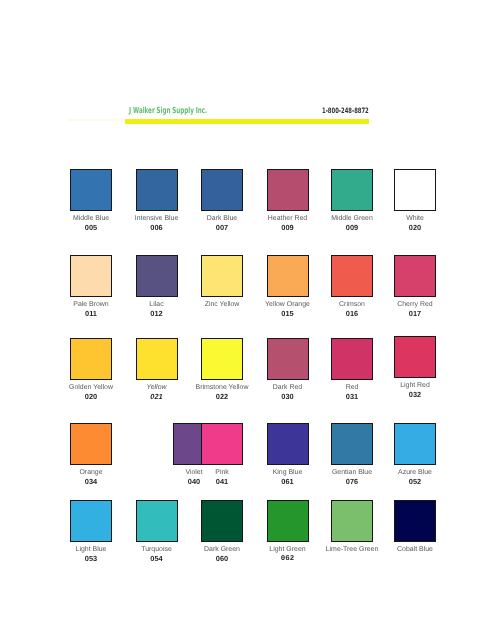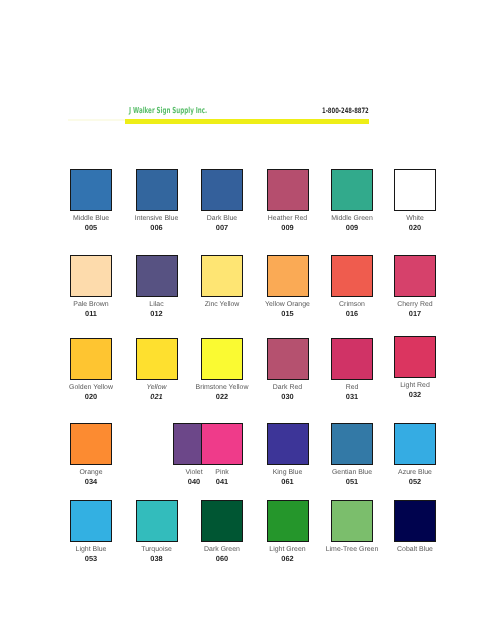--- a/index.html
+++ b/index.html
@@ -242,46 +242,46 @@
         <div class="no" style="color: rgb(31, 31, 31);">041</div>
       </div>
       <div class="cell" style="left: 266.5px; top: 423px;">
         <div class="sw" style="background: rgb(61, 53, 152); width: 42px; height: 42px; border-color: rgb(23, 23, 23);"></div>
         <div class="nm" style="color: rgb(89, 89, 89);">King Blue</div>
         <div class="no" style="color: rgb(31, 31, 31);">061</div>
       </div>
       <div class="cell" style="left: 331px; top: 423px;">
         <div class="sw" style="background: rgb(51, 121, 166); width: 42px; height: 42px; border-color: rgb(23, 23, 23);"></div>
         <div class="nm" style="color: rgb(89, 89, 89);">Gentian Blue</div>
-        <div class="no" style="color: rgb(31, 31, 31);">051</div>
+        <div class="no" style="color: rgb(31, 31, 31);">076</div>
       </div>
       <div class="cell" style="left: 394px; top: 423px;">
         <div class="sw" style="background: rgb(53, 172, 227); width: 42px; height: 42px; border-color: rgb(23, 23, 23);"></div>
         <div class="nm" style="color: rgb(89, 89, 89);">Azure Blue</div>
         <div class="no" style="color: rgb(31, 31, 31);">052</div>
       </div>
       <div class="cell" style="left: 70px; top: 499.5px;">
         <div class="sw" style="background: rgb(51, 176, 226); width: 42px; height: 42px; border-color: rgb(23, 23, 23);"></div>
         <div class="nm" style="color: rgb(89, 89, 89);">Light Blue</div>
         <div class="no" style="color: rgb(31, 31, 31);">053</div>
       </div>
       <div class="cell" style="left: 135.5px; top: 499.5px;">
         <div class="sw" style="background: rgb(51, 188, 188); width: 42px; height: 42px; border-color: rgb(23, 23, 23);"></div>
         <div class="nm" style="color: rgb(89, 89, 89);">Turquoise</div>
-        <div class="no" style="color: rgb(31, 31, 31);">038</div>
+        <div class="no" style="color: rgb(31, 31, 31);">054</div>
       </div>
       <div class="cell" style="left: 201px; top: 499.5px;">
         <div class="sw" style="background: rgb(0, 86, 51); width: 42px; height: 42px; border-color: rgb(23, 23, 23);"></div>
         <div class="nm" style="color: rgb(89, 89, 89);">Dark Green</div>
         <div class="no" style="color: rgb(31, 31, 31);">060</div>
       </div>
       <div class="cell" style="left: 266.5px; top: 499.5px;">
         <div class="sw" style="background: rgb(37, 150, 43); width: 42px; height: 42px; border-color: rgb(23, 23, 23);"></div>
         <div class="nm" style="color: rgb(89, 89, 89);">Light Green</div>
-        <div class="no" style="color: rgb(31, 31, 31);">062</div>
+        <div class="no" style="color: rgb(31, 31, 31); font-family: Liberation Mono, monospace;">062</div>
       </div>
       <div class="cell" style="left: 331px; top: 499.5px;">
         <div class="sw" style="background: rgb(123, 190, 108); width: 42px; height: 42px; border-color: rgb(23, 23, 23);"></div>
         <div class="nm" style="color: rgb(89, 89, 89);">Lime-Tree Green</div>
       </div>
       <div class="cell" style="left: 394px; top: 499.5px;">
         <div class="sw" style="background: rgb(0, 3, 78); width: 42px; height: 42px; border-color: rgb(23, 23, 23);"></div>
         <div class="nm" style="color: rgb(89, 89, 89);">Cobalt Blue</div>
       </div>
     </div>

